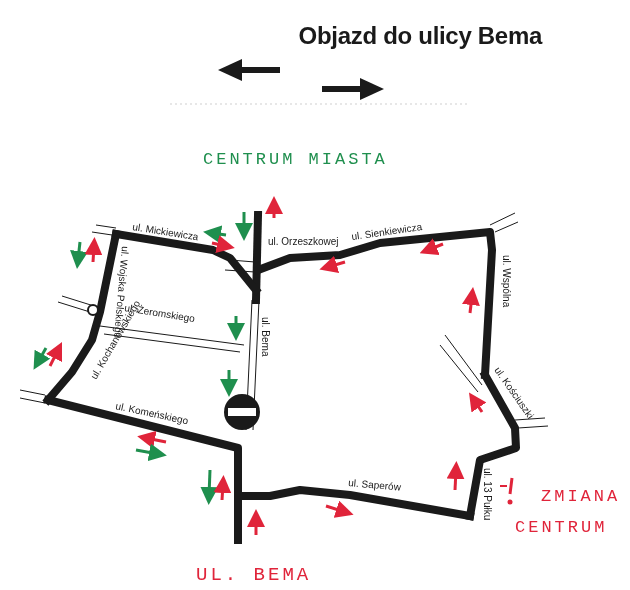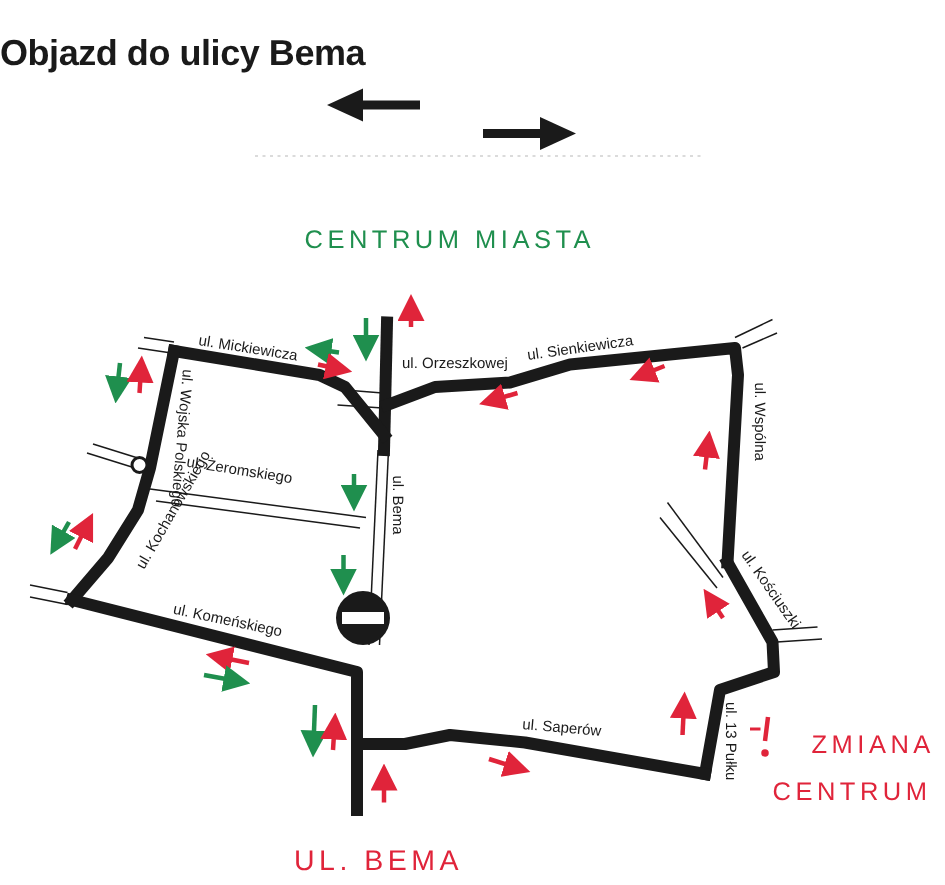--- a/index.html
+++ b/index.html
@@ -1,23 +1,23 @@
 <!DOCTYPE html>
 <html><head>
   <meta charset="utf-8">
   <style>
     html, body { margin: 0; padding: 0; background: #ffffff; }
     body { width: 630px; height: 590px; position: relative; overflow: hidden; }
     .title {
-      position: absolute; left: 0; width: 542px; top: 22px; text-align: left;
+      position: absolute; left: 0; width: 542px; top: 22px; text-align: right;
       font-family: "Liberation Sans", sans-serif; font-weight: bold; font-size: 24px;
       color: #1a1a1a; letter-spacing: -0.3px;
     }
     .hand {
-      position: absolute; font-family: Liberation Sans, sans-serif; font-weight: normal;
+      position: absolute; font-family: Liberation Mono, monospace; font-weight: normal;
       letter-spacing: 3px;
     }
     .green-text { color: #1f8f4e; }
     .red-text { color: #e0243a; }
     svg.map { position: absolute; left: 0; top: 0; }
     .lbl { font-family: "Liberation Sans", sans-serif; font-size: 10px; fill: #1a1a1a; }
   </style>
 </head>
 <body>
 

